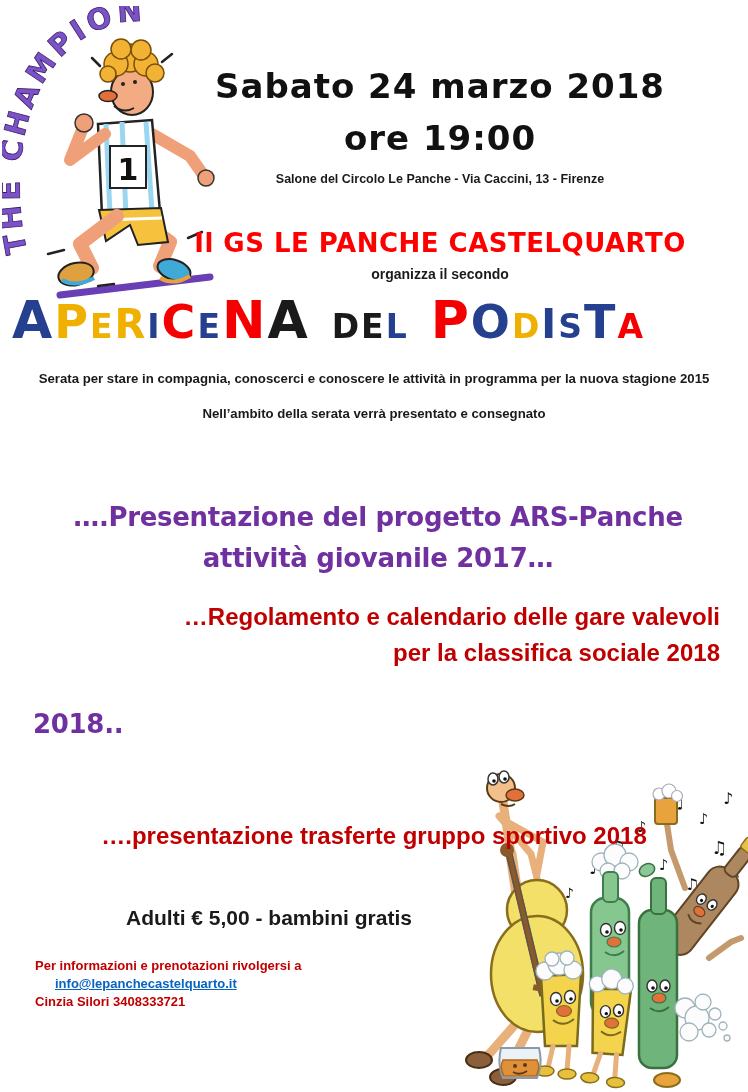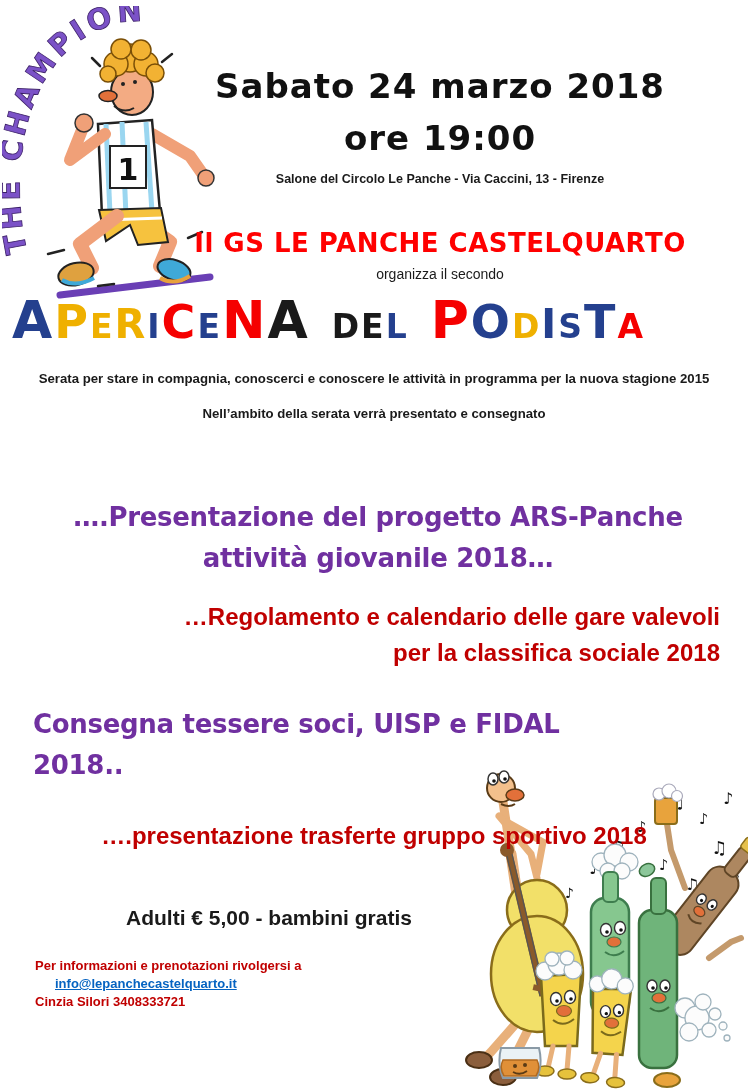--- a/index.html
+++ b/index.html
@@ -27,21 +27,21 @@
     font-size:12.5px; font-weight:bold; color:#1a1a1a;
   }
   .organizer-line {
     top:228px; left:120px; width:640px; text-align:center;
     font-size:26px; font-weight:bold; color:var(--bright_red,#FF0000);
     letter-spacing:0.5px; white-space:nowrap;
   }
   .organizes-line {
     top:266px; left:150px; width:580px; text-align:center;
     font-family:"Liberation Sans", sans-serif;
-    font-size:14px; font-weight:normal; color:#1a1a1a;
+    font-size:14px; font-weight:bold; color:#1a1a1a;
   }
 
   
   .event-title {
     top:288px; left:0; width:748px; height:72px; text-align:left;
     line-height:64px; white-space:nowrap; font-weight:bold;
   }
   .title-word { margin:0 11px; }
   .title-letter { padding:0 1px; }
   .sz-xl { font-size:52px; }
@@ -335,30 +335,29 @@
   <div class="abs layer-text organizer-line">Il GS LE PANCHE CASTELQUARTO</div>
   <div class="abs layer-text organizes-line">organizza il secondo</div>
 
   <div class="abs layer-text event-title"><span class="title-word"><span class="title-letter sz-xl" style="color: rgb(36, 64, 142);">A</span><span class="title-letter sz-lg" style="color: rgb(239, 176, 0);">P</span><span class="title-letter sz-sm" style="color: rgb(239, 176, 0);">E</span><span class="title-letter sz-md" style="color: rgb(239, 176, 0);">R</span><span class="title-letter sz-sm" style="color: rgb(36, 64, 142);">I</span><span class="title-letter sz-lg" style="color: rgb(245, 0, 0);">C</span><span class="title-letter sz-sm" style="color: rgb(36, 64, 142);">E</span><span class="title-letter sz-xl" style="color: rgb(245, 0, 0);">N</span><span class="title-letter sz-xl" style="color: rgb(26, 26, 26);">A</span></span><span class="title-word"><span class="title-letter sz-sm" style="color: rgb(26, 26, 26);">D</span><span class="title-letter sz-sm" style="color: rgb(26, 26, 26);">E</span><span class="title-letter sz-sm" style="color: rgb(36, 64, 142);">L</span></span><span class="title-word"><span class="title-letter sz-xl" style="color: rgb(245, 0, 0);">P</span><span class="title-letter sz-lg" style="color: rgb(36, 64, 142);">O</span><span class="title-letter sz-sm" style="color: rgb(239, 176, 0);">D</span><span class="title-letter sz-md" style="color: rgb(36, 64, 142);">I</span><span class="title-letter sz-sm" style="color: rgb(36, 64, 142);">S</span><span class="title-letter sz-lg" style="color: rgb(36, 64, 142);">T</span><span class="title-letter sz-sm" style="color: rgb(245, 0, 0);">A</span></span></div>
 
   <div class="abs layer-text intro-1">Serata per stare in compagnia, conoscerci e conoscere le attività in programma per la nuova stagione 2015</div>
   <div class="abs layer-text intro-2">Nell’ambito della serata verrà presentato e consegnato</div>
 
   <div class="abs layer-text purple-block-1">
     <div>….Presentazione del progetto ARS-Panche</div>
-    <div>attività giovanile 2018…</div>
+    <div>attività giovanile 2017…</div>
   </div>
 
   <div class="abs layer-text red-right-block">
     <div>…Regolamento e calendario delle gare valevoli</div>
     <div>per la classifica sociale 2018</div>
   </div>
 
   <div class="abs layer-text purple-block-2">
-    <div>Consegna tessere soci, UISP e FIDAL</div>
     <div>2018..</div>
   </div>
 
   <div class="abs layer-text red-center-line">….presentazione trasferte gruppo sportivo 2018</div>
 
   <div class="abs layer-text price-line">Adulti € 5,00 - bambini gratis</div>
 
   <div class="abs layer-text footer">
     <div class="footer-info">Per informazioni e prenotazioni rivolgersi a</div>
     <a class="footer-email">info@lepanchecastelquarto.it</a>

